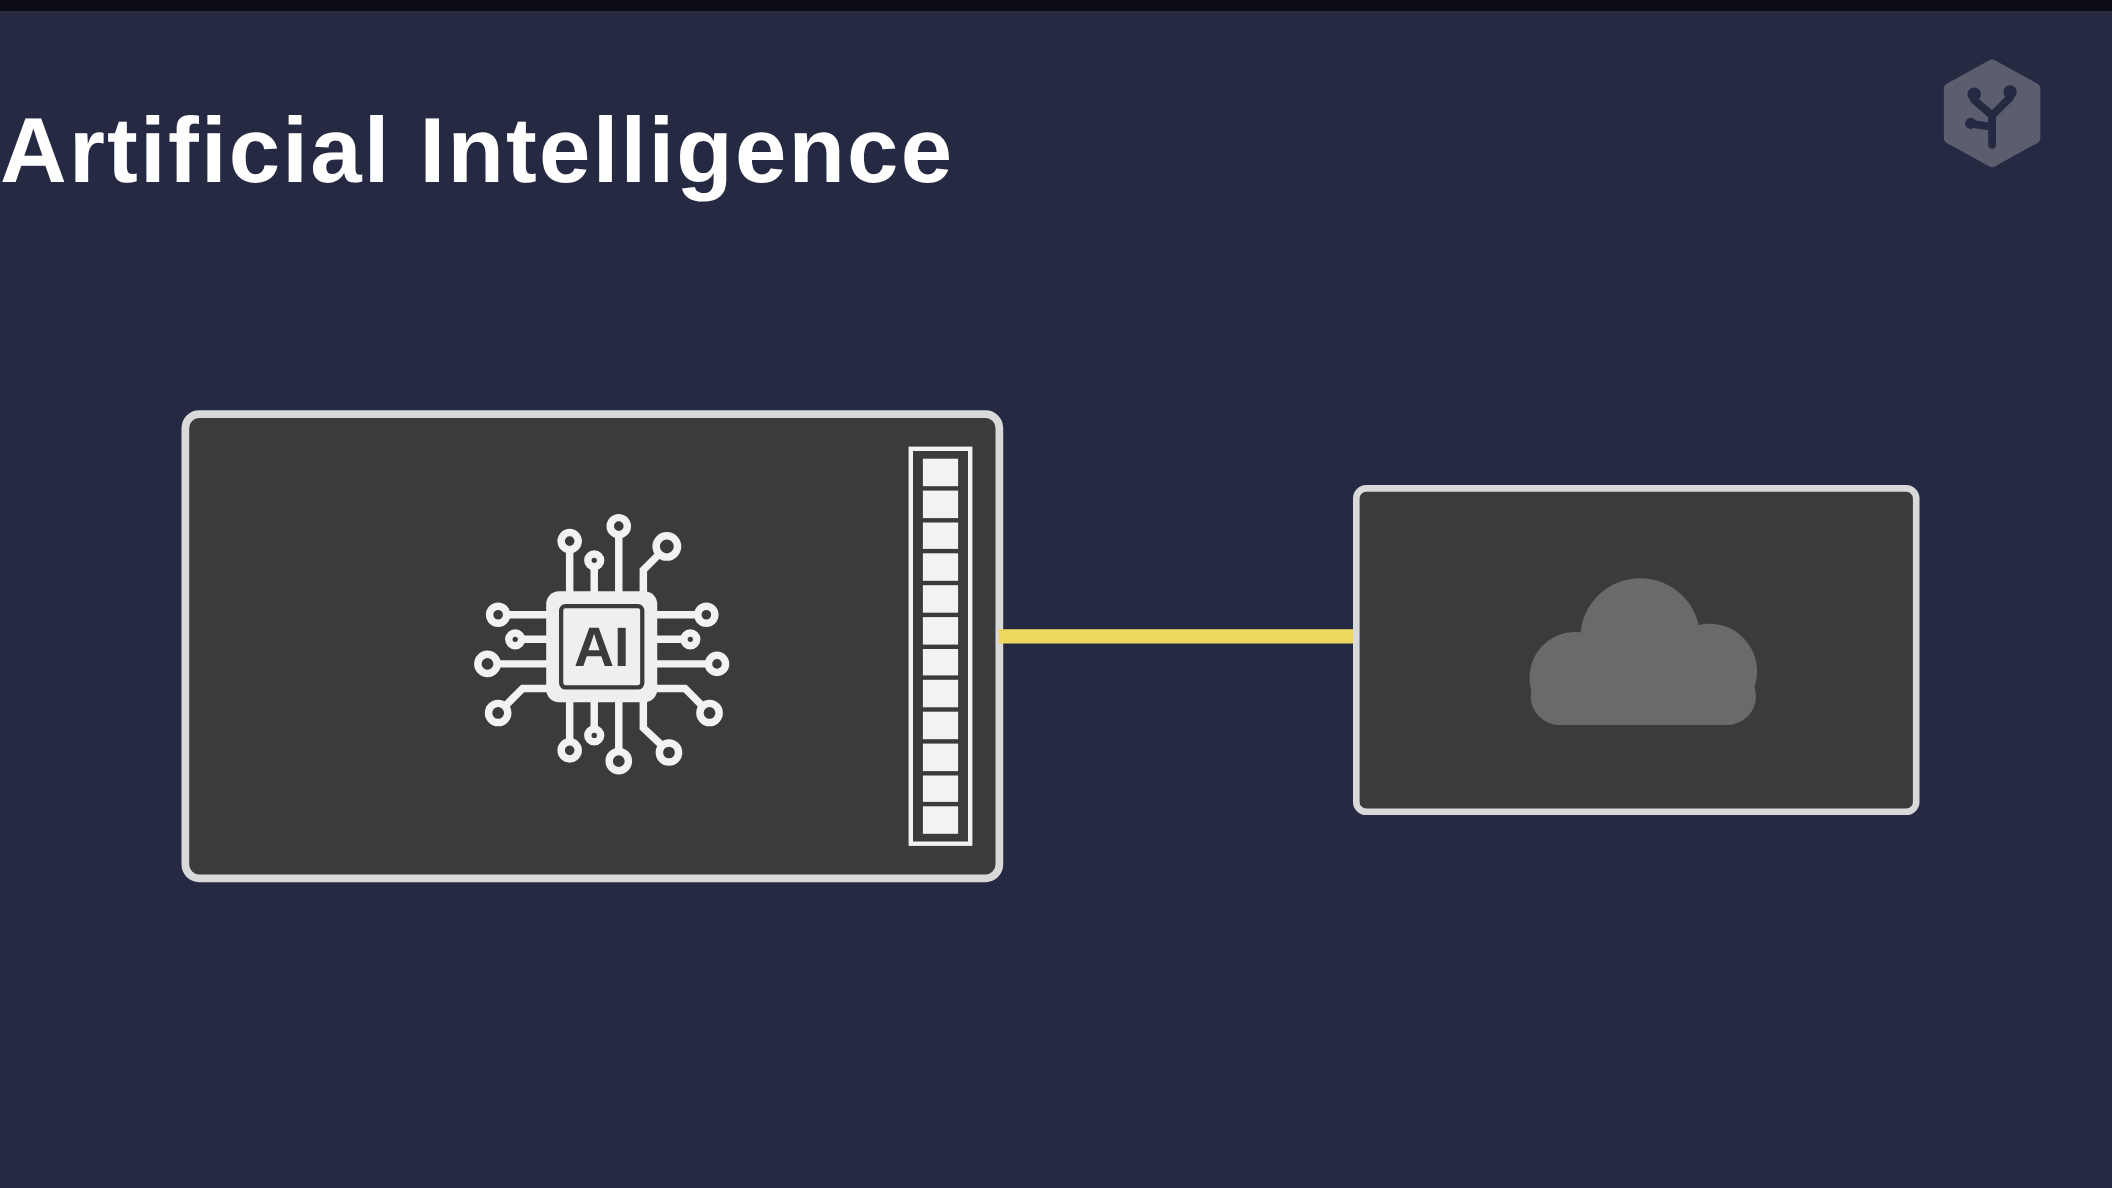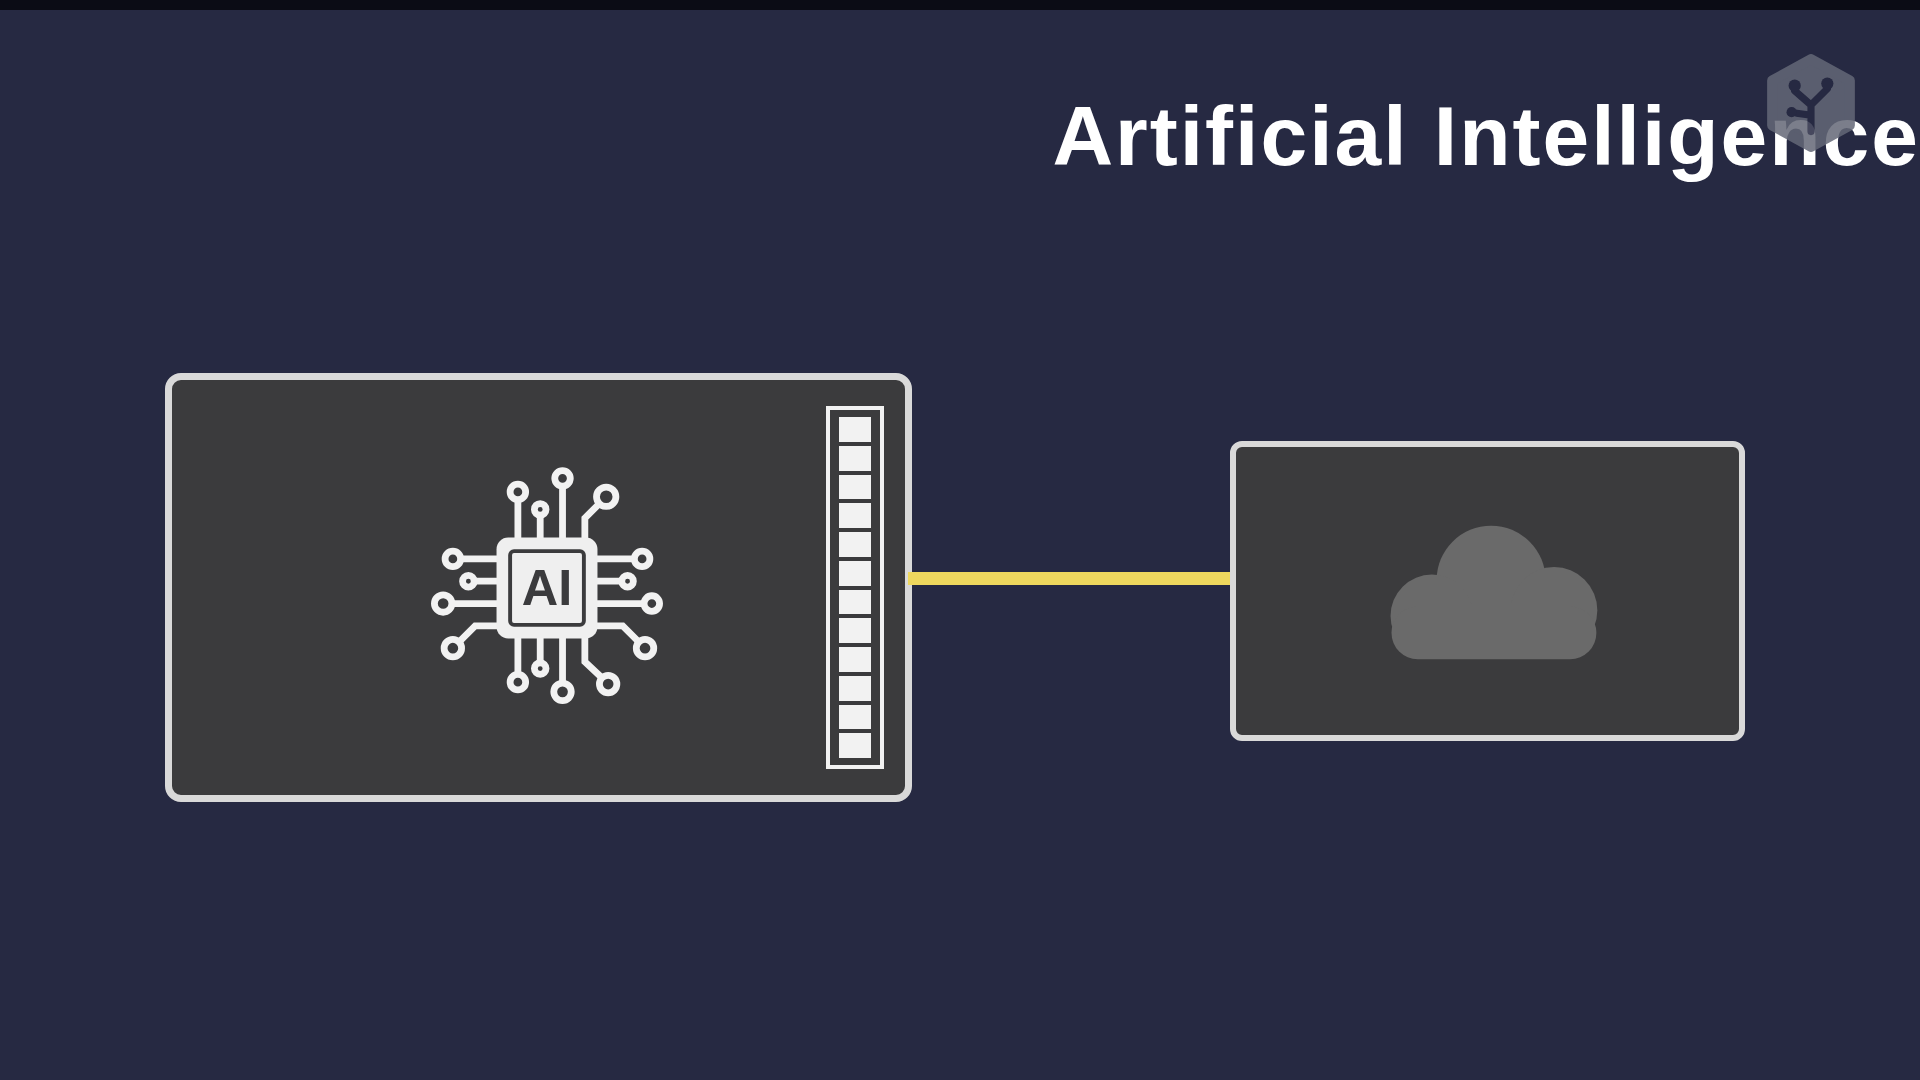--- a/index.html
+++ b/index.html
@@ -26,21 +26,21 @@
     width:1920px;height:1080px;
     background:var(--background);
     overflow:hidden;
   }
   .edge-bar{
     position:absolute;left:0;top:0;width:1920px;height:10px;
     background:var(--edge_bar);
   }
   .title{
     position:absolute;left:0;top:88px;width:1920px;
-    text-align:right;
+    text-align:left;
     color:var(--title_text);
     font-size:84px;
     font-weight:700;
     letter-spacing:2px;
   }
   .brand-logo{
     position:absolute;top:52px;right:58px;width:102px;height:102px;
     opacity:.85;
   }
   .panel{

